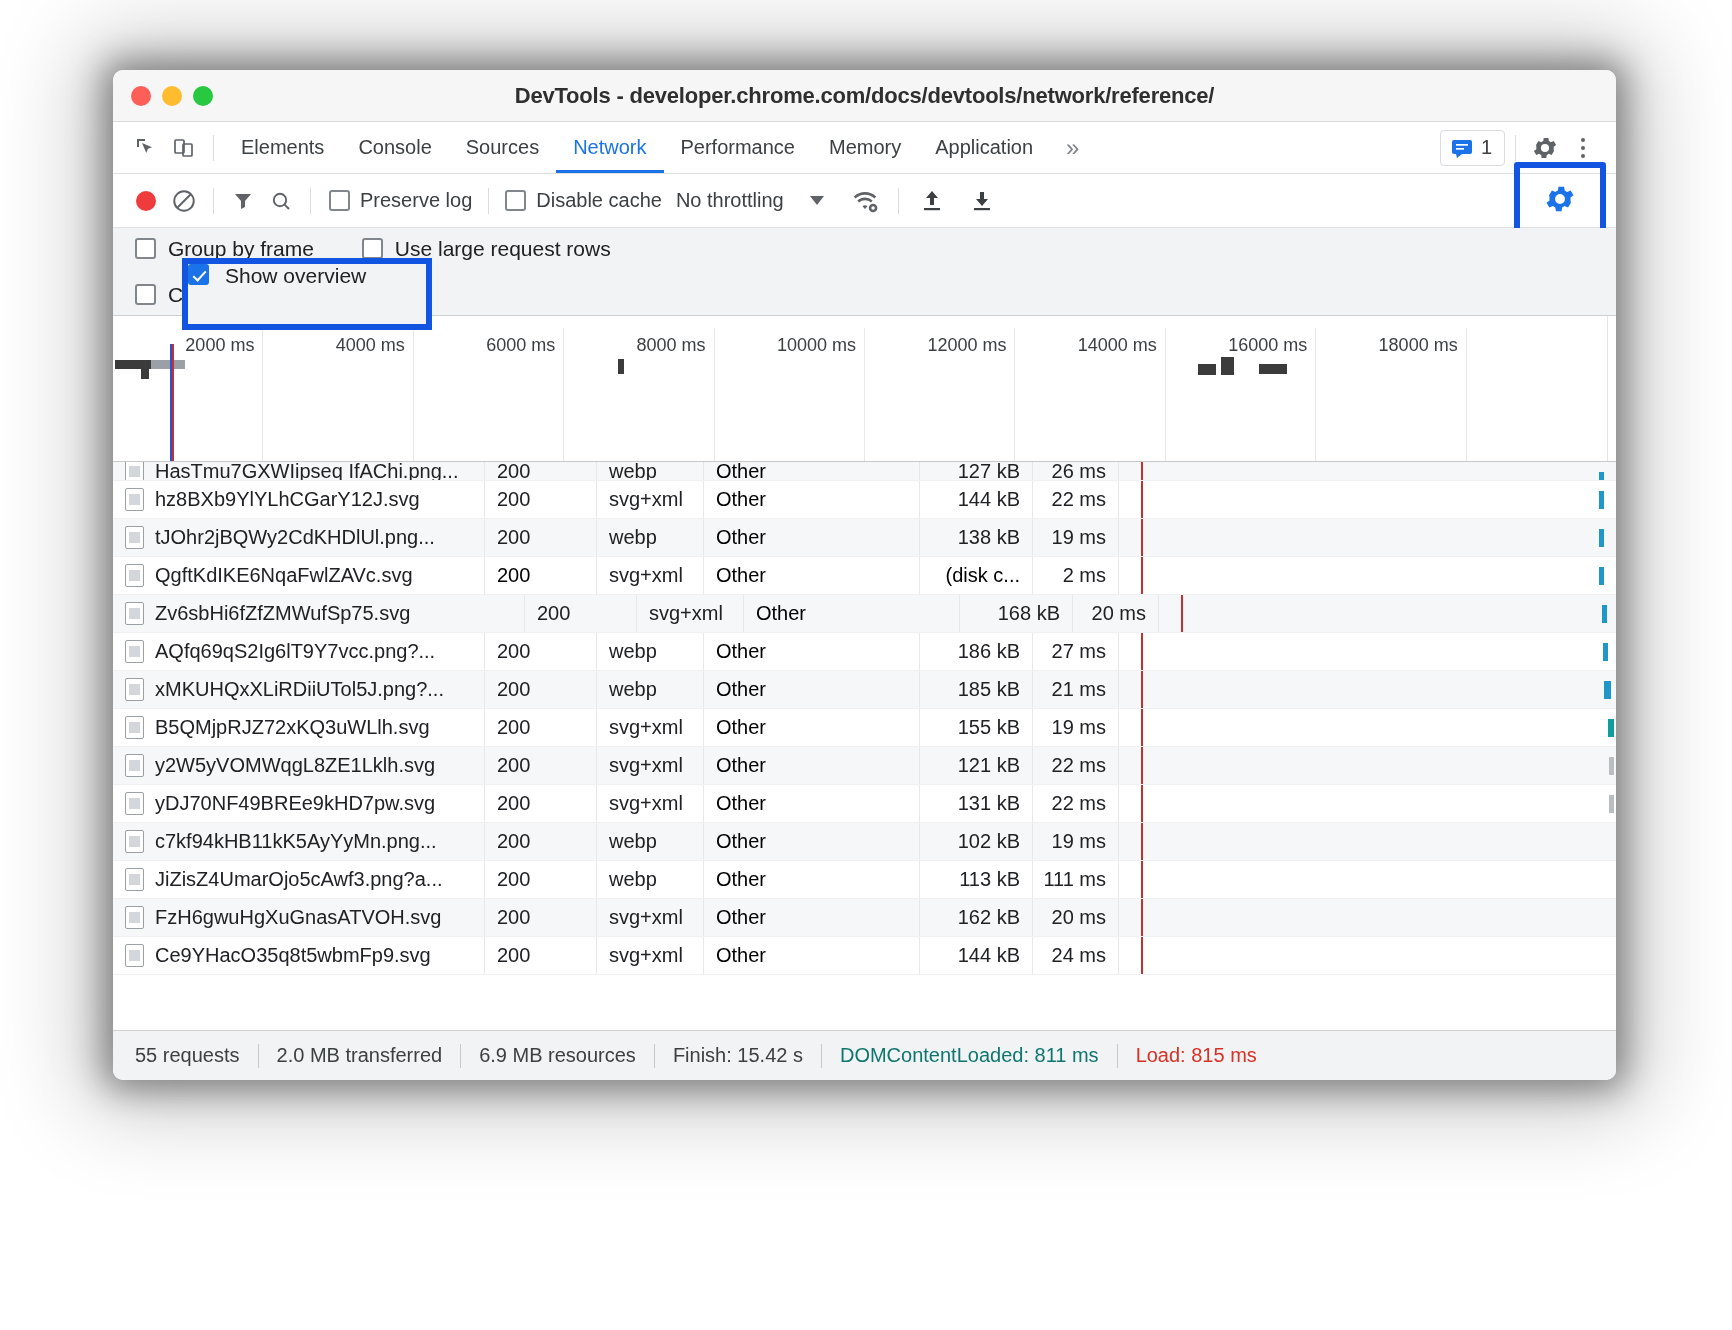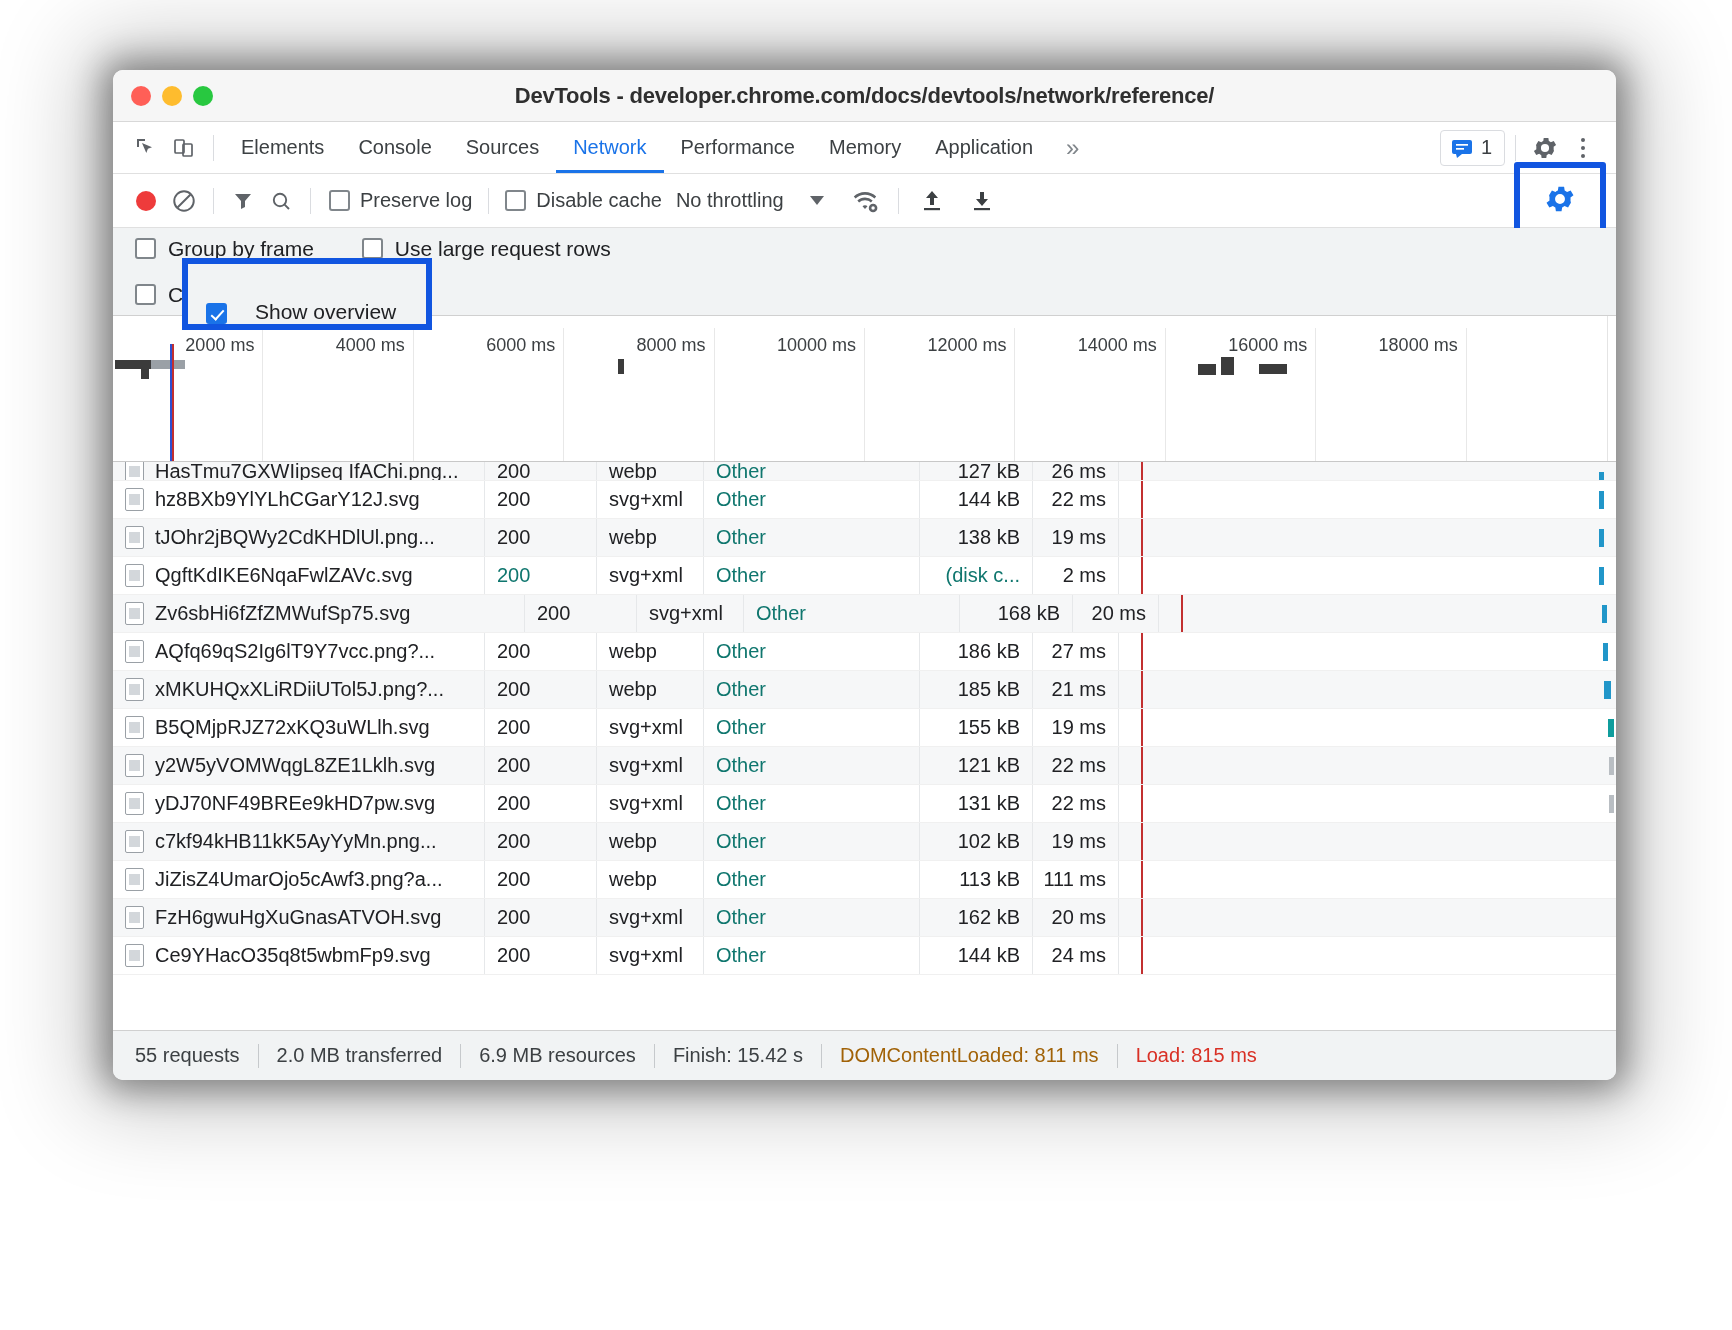--- a/index.html
+++ b/index.html
@@ -195,23 +195,22 @@
     display: flex; align-items: center; gap: 12px;
     font-size: 21px; color: #202124;
     white-space: nowrap;
   }
   .show-overview-highlight {
     position: absolute;
     left: 69px; top: 36px;
     width: 250px; height: 72px;
     border: 6px solid #1155e0;
     background: #f1f3f4;
-    display: flex; align-items: flex-end;
-    padding-left: 18px;
-    gap: 28px;
+    display: flex; align-items: flex-start;
+    gap: 16px;
     z-index: 5;
   }
 
   
   .overview {
     height: 146px;
     background: #fff;
     border-bottom: 1px solid #c8c8c8;
     flex: none;
     position: relative;
@@ -311,21 +310,21 @@
     padding: 0 12px;
     height: 100%;
     display: flex; align-items: center;
     border-right: 1px solid #e6e8ea;
     overflow: hidden;
     white-space: nowrap;
   }
   .td.name { gap: 11px; }
   .td.num { justify-content: flex-end; }
   .td.last { border-right: none; flex: 1; position: relative; }
-  .muted { color: #0f766e; }
+  .muted { color: #000000; }
   .file-ico {
     width: 19px; height: 23px;
     border: 1px solid #9aa0a6;
     border-radius: 2px;
     background: #fff;
     flex: none;
     position: relative;
   }
   .file-ico::after {
     content: "";
@@ -355,21 +354,21 @@
     display: flex;
     align-items: center;
     padding-left: 22px;
     flex: none;
     font-size: 20px;
     color: #3c4043;
   }
   .sb-item { padding: 0 18px; white-space: nowrap; }
   .sb-item:first-child { padding-left: 0; }
   .sb-sep { width: 1px; height: 24px; background: #c6c9cc; }
-  .sb-blue { color: #a16207; }
+  .sb-blue { color: #0f766e; }
   .sb-red { color: #d93025; }
   svg { display: block; }
 </style>
 </head>
 <body>
 
 <div id="root">
   <div class="window">
 
     <div class="titlebar">

